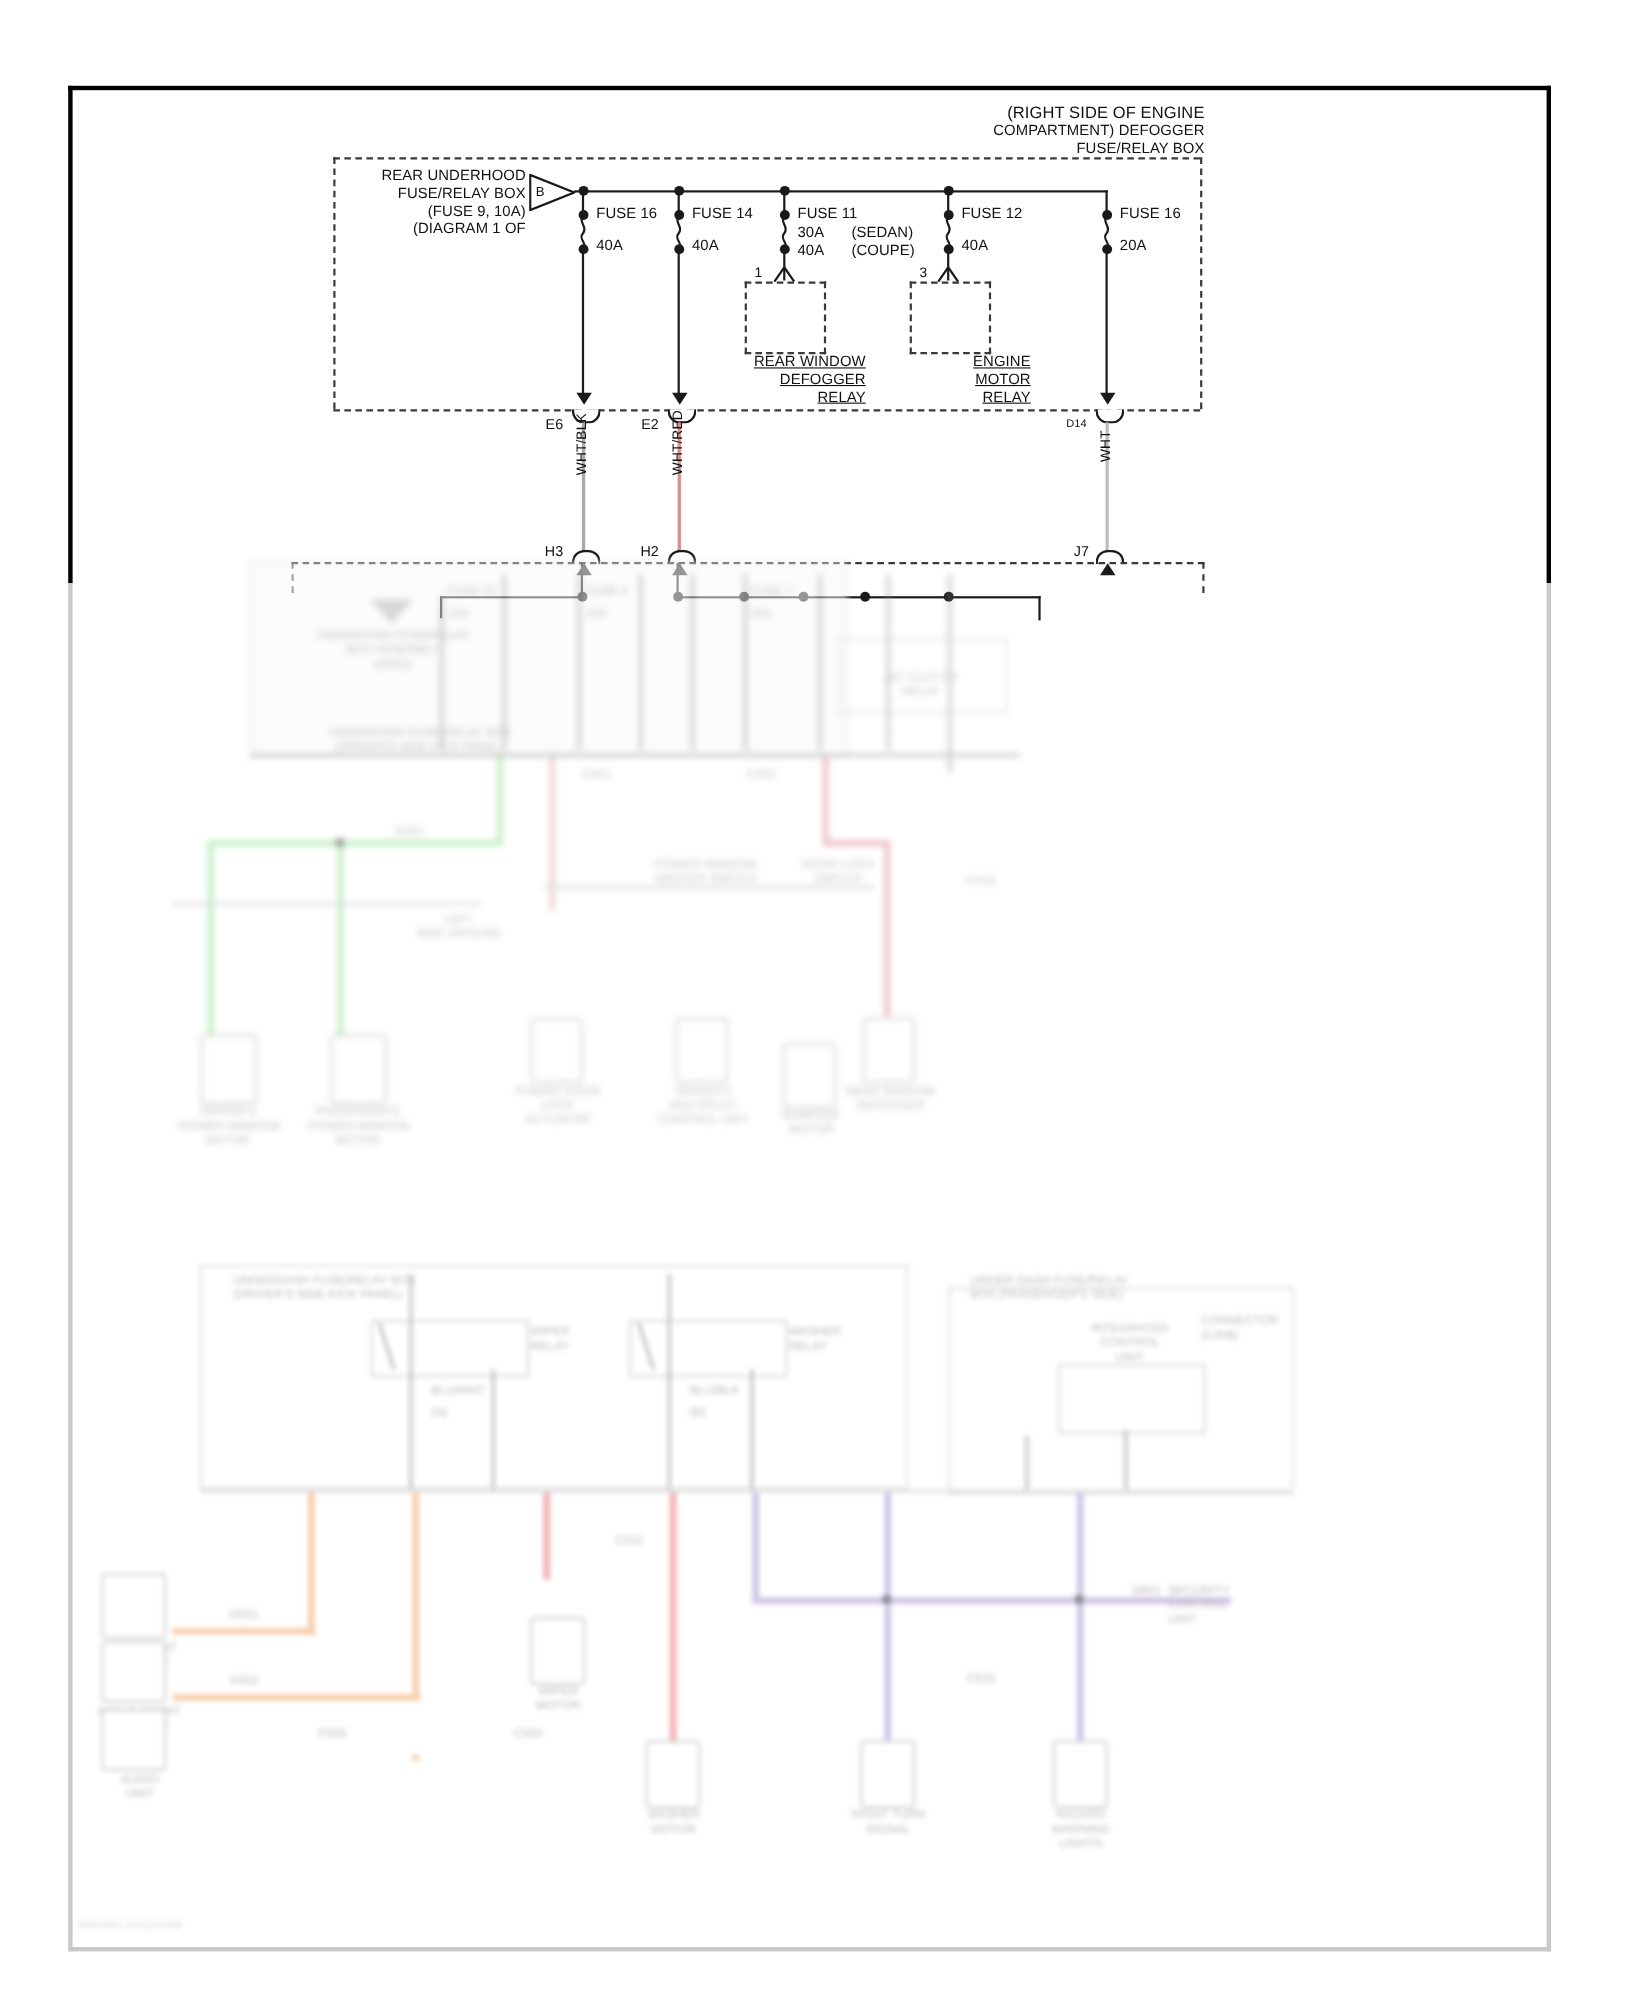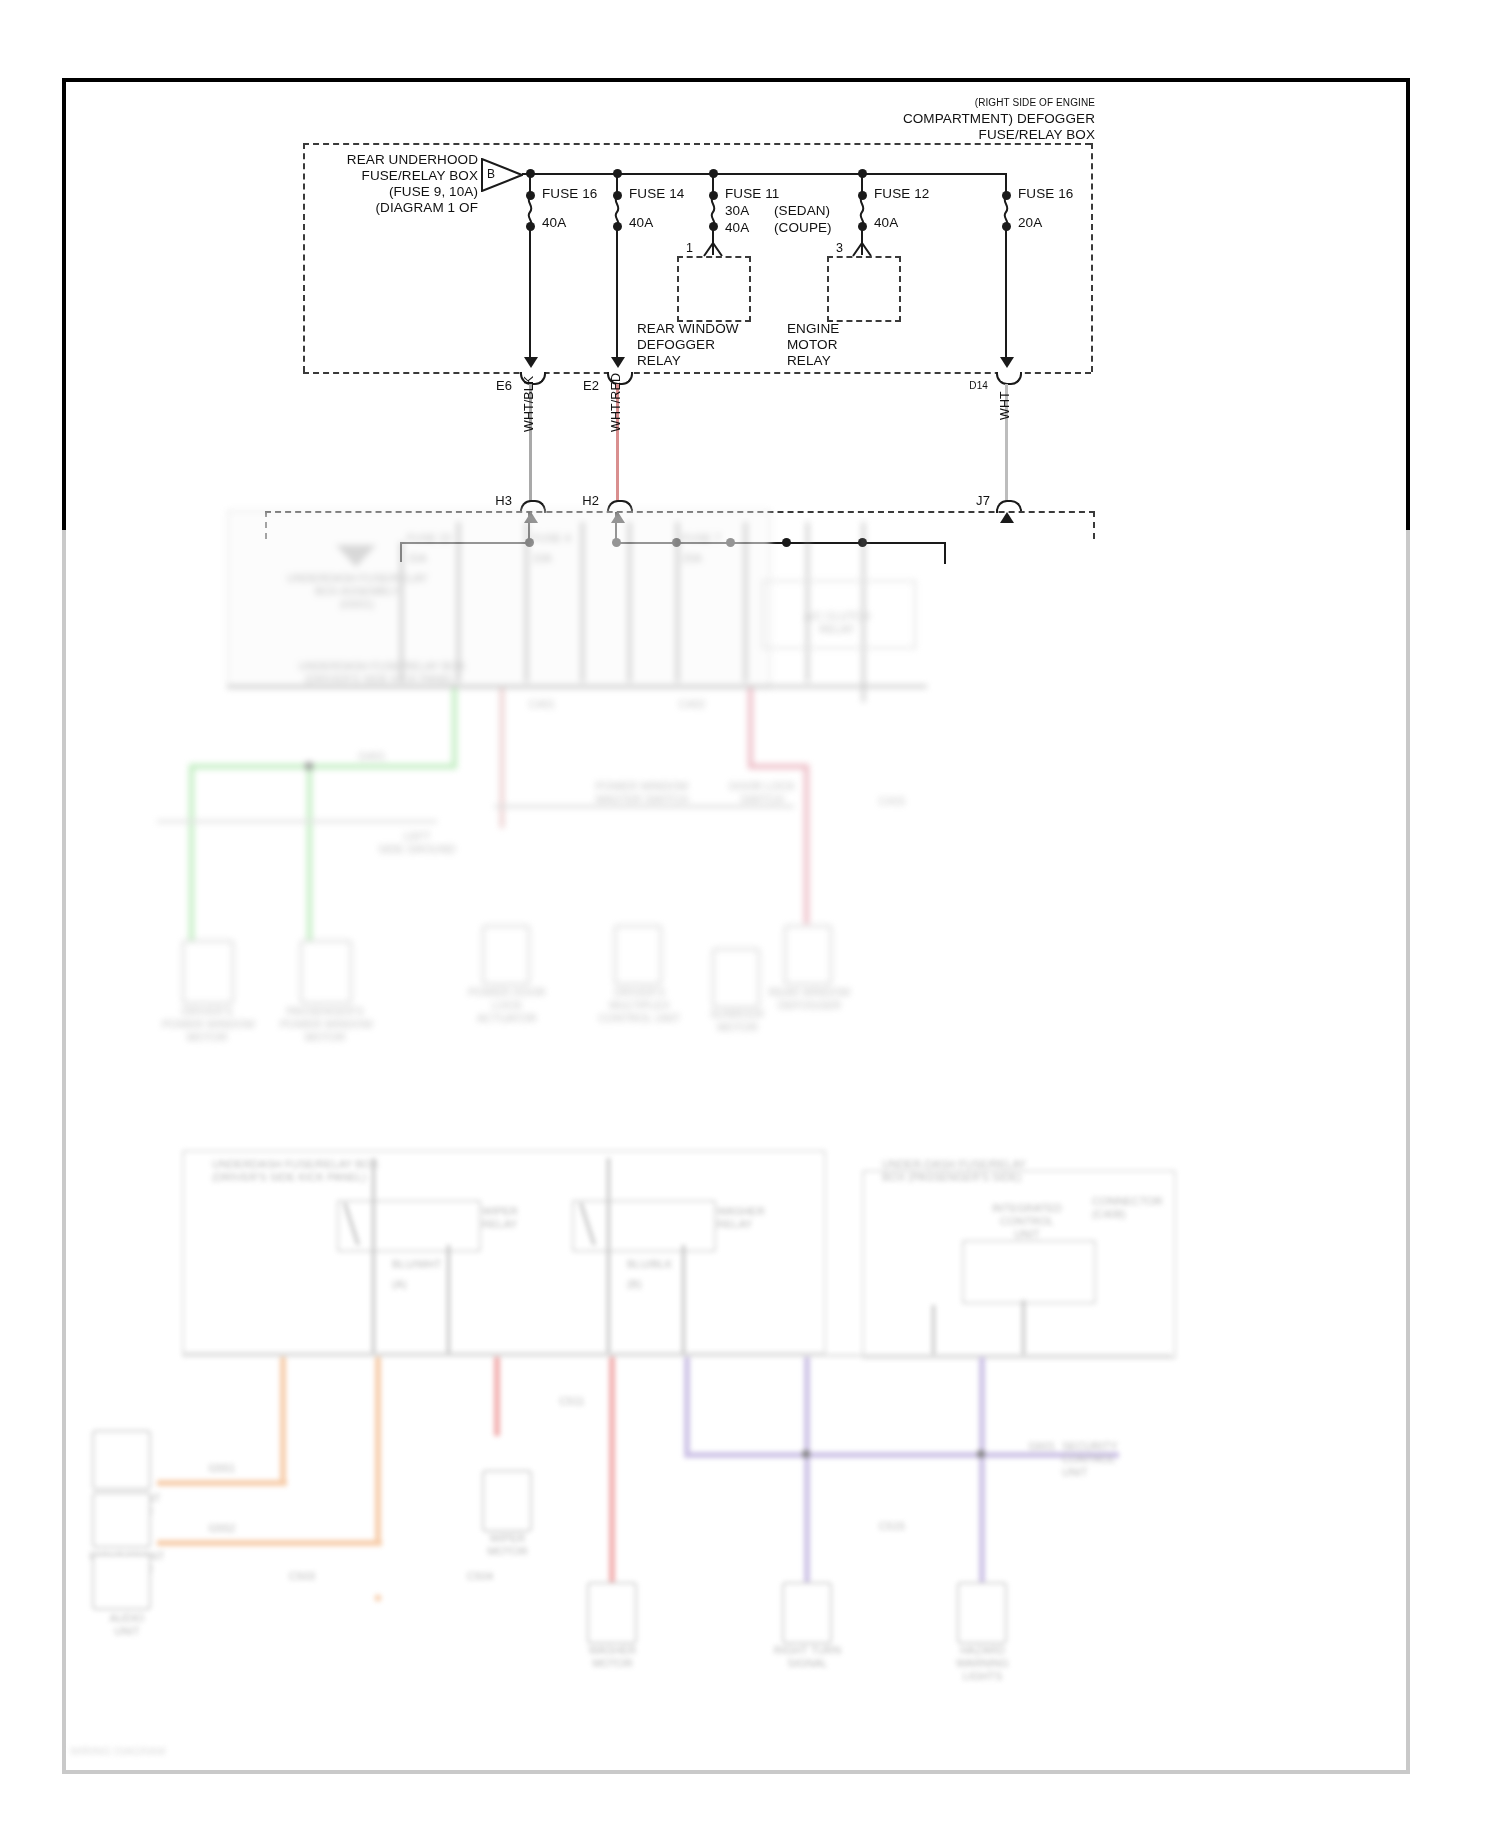--- a/index.html
+++ b/index.html
@@ -24,21 +24,21 @@
   
   .ln{position:absolute;background:#1a1a1a;}
   .ln-h{height:2px;}
   .ln-v{width:2px;}
   .dot{position:absolute;width:9px;height:9px;border-radius:50%;background:#1a1a1a;}
 
   .dash-h{position:absolute;height:0;border-top:2px dashed #3a3a3a;}
   .dash-v{position:absolute;width:0;border-left:2px dashed #3a3a3a;}
 
   .txt{position:absolute;color:#111;font-size:13.5px;line-height:16px;white-space:pre;letter-spacing:.1px;}
-  .txt.c{text-align:left;}
+  .txt.c{text-align:right;text-decoration:underline;}
   .txt.r{text-align:right;}
   .txt.vert{transform-origin:left top;transform:rotate(-90deg);}
 
   
   .fuse-sq{position:absolute;width:14px;height:30px;}
   
   .relay-box{position:absolute;border:2px dashed #3a3a3a;background:transparent;}
 
   
   .arrow-dn,.arrow-up{position:absolute;width:0;height:0;}
@@ -72,21 +72,21 @@
 
 <div id="sheet">
 
   <div class="frame-border frame-top"></div>
   <div class="frame-border frame-left"></div>
   <div class="frame-border frame-right"></div>
   <div class="frame-grey fg-left"></div>
   <div class="frame-grey fg-right"></div>
   <div class="frame-grey fg-bottom"></div>
 
-  <div class="txt r" style="left:700px;top:95px;width:395px;font-size:10px;">(RIGHT SIDE OF ENGINE</div>
+  <div class="txt r" style="left:700px;top:95px;width:395px;font-size:15px;">(RIGHT SIDE OF ENGINE</div>
   <div class="txt r" style="left:700px;top:111px;width:395px;font-size:13.5px;">COMPARTMENT) DEFOGGER</div>
   <div class="txt r" style="left:700px;top:127px;width:395px;font-size:13.5px;">FUSE/RELAY BOX</div>
 
   <div class="dash-h" style="left:303px;top:143px;width:788px;"></div>
   <div class="dash-v" style="left:303px;top:143px;height:229px;"></div>
   <div class="dash-v" style="left:1091px;top:143px;height:229px;"></div>
   <div class="dash-h" style="left:303px;top:372px;width:788px;"></div>
 
   <div class="txt r" style="left:300px;top:152px;width:178px;">REAR UNDERHOOD</div>
   <div class="txt r" style="left:300px;top:168px;width:178px;">FUSE/RELAY BOX</div>

